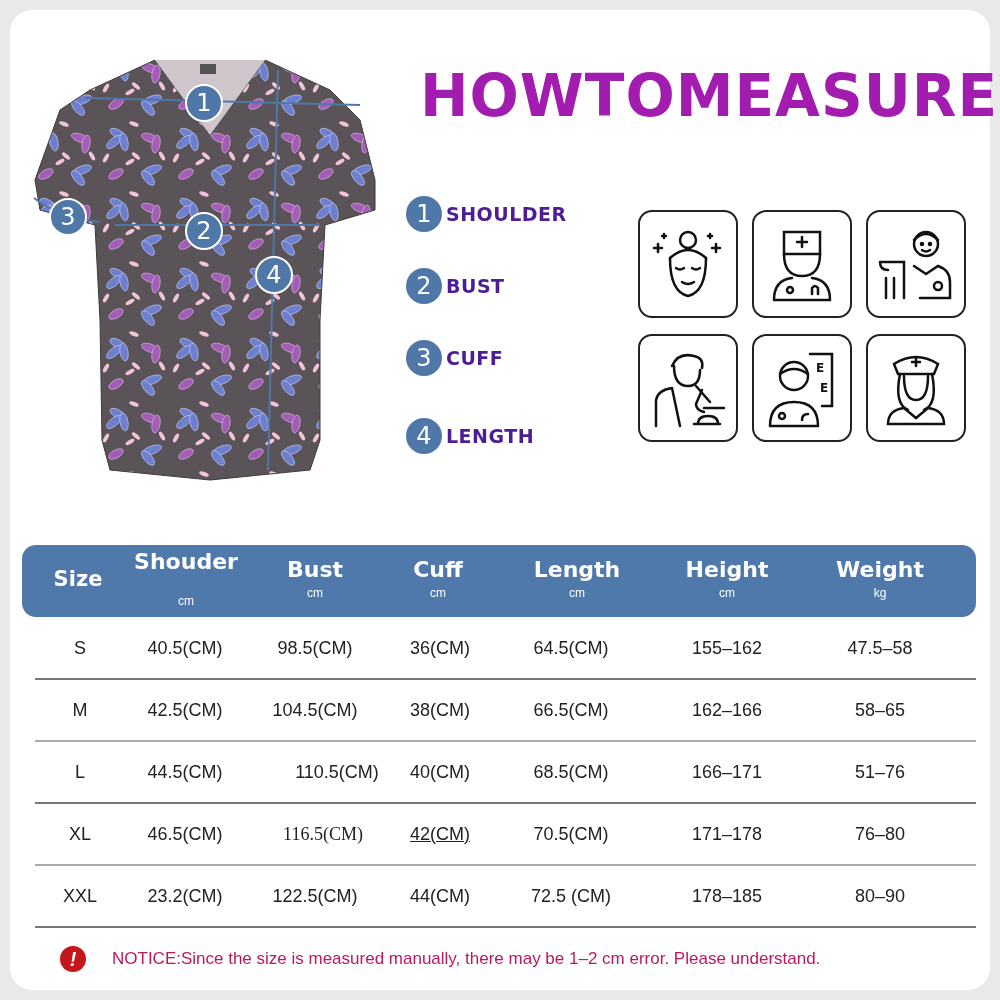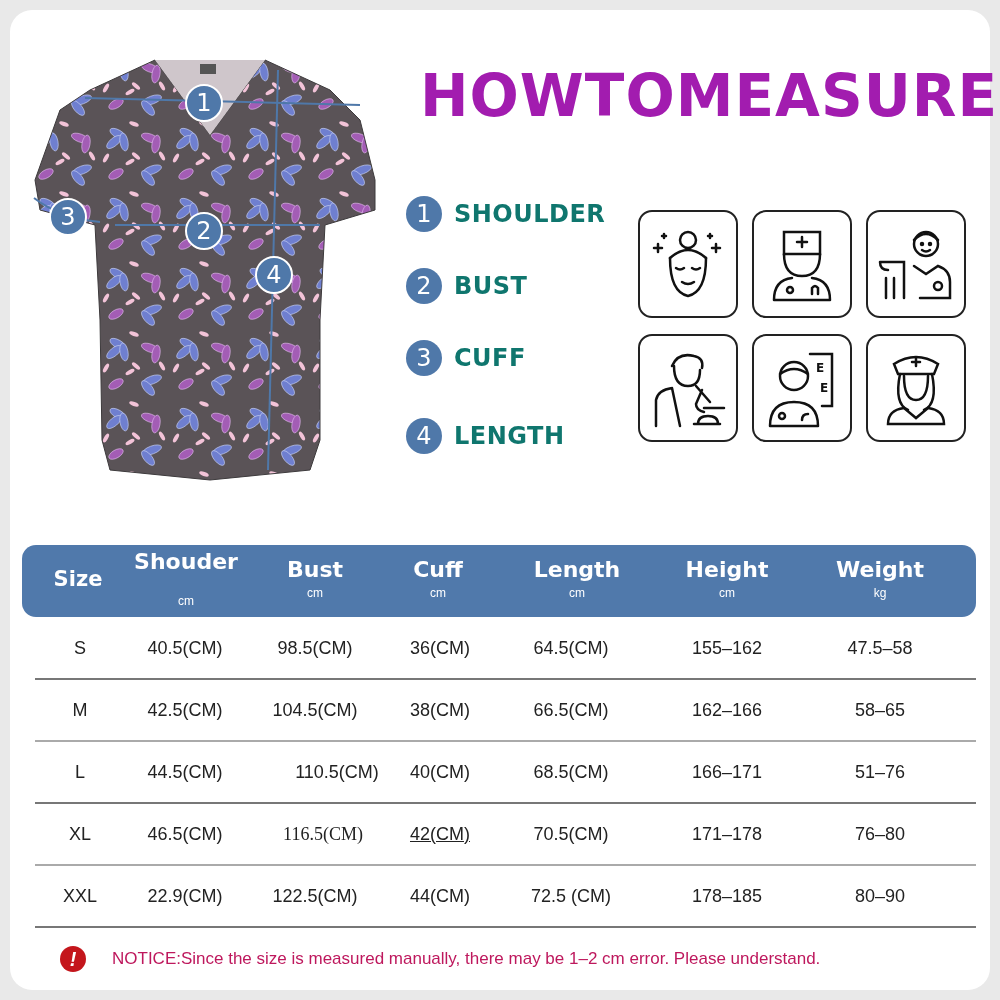--- a/index.html
+++ b/index.html
@@ -6,21 +6,21 @@
   body { width:1000px; height:1000px; background:#e9e9e9; font-family:"Liberation Sans", sans-serif; position:relative; overflow:hidden; }
   .card { position:absolute; left:10px; top:10px; width:980px; height:980px; background:#fff; border-radius:22px; }
   
   .shirt { position:absolute; left:30px; top:50px; width:360px; height:440px; }
   .badge { position:absolute; width:34px; height:34px; border-radius:50%; background:#4f78a9; color:#fff; font-family:"DejaVu Sans", sans-serif; font-size:24px; display:flex; align-items:center; justify-content:center; border:2px solid #fff; box-sizing:content-box; }
   
   .title { position:absolute; left:420px; top:62px; width:540px; text-align:center; font-family:"DejaVu Sans", sans-serif; font-weight:bold; font-size:58px; letter-spacing:1px; color:#a21caf; }
   .legend { position:absolute; left:406px; top:196px; }
   .legend-row { position:absolute; left:0; display:flex; align-items:center; white-space:nowrap; }
   .legend-num { width:36px; height:36px; border-radius:50%; background:#4f78a9; color:#fff; font-family:"DejaVu Sans", sans-serif; font-size:24px; display:flex; align-items:center; justify-content:center; }
-  .legend-label { margin-left:12px; font-family:"DejaVu Sans", sans-serif; font-weight:bold; font-size:24px; color:#0f766e; letter-spacing:0.5px; }
+  .legend-label { margin-left:4px; font-family:"DejaVu Sans", sans-serif; font-weight:bold; font-size:19px; color:#4c1d95; letter-spacing:0.5px; }
   .icons { position:absolute; left:638px; top:210px; display:grid; grid-template-columns:100px 100px 100px; grid-template-rows:108px 108px; column-gap:14px; row-gap:16px; }
   .icon-box { border:2px solid #222; border-radius:14px; box-sizing:border-box; display:flex; align-items:center; justify-content:center; background:#fff; }
   .icon-box svg { width:84px; height:84px; }
   
   .thead { position:absolute; left:22px; top:545px; width:954px; height:72px; background:#5079ab; border-radius:14px; color:#fff; }
   .th { position:absolute; top:0; height:67px; display:flex; flex-direction:column; align-items:center; justify-content:center; transform:translateX(-50%); }
   .th-main { font-family:"DejaVu Sans", sans-serif; font-weight:bold; font-size:22px; line-height:26px; }
   .th-unit { font-size:12px; margin-top:3px; }
   .th.size .th-main { font-size:21px; }
   .rows { position:absolute; left:35px; top:618px; width:941px; }
@@ -225,21 +225,21 @@
     <div class="cell" style="left:45px;">XL</div>
     <div class="cell" style="left:150px;">46.5(CM)</div>
     <div class="cell" style="left:288px;font-family:Liberation Serif, serif;">116.5(CM)</div>
     <div class="cell" style="left:405px;text-decoration:underline;">42(CM)</div>
     <div class="cell" style="left:536px;">70.5(CM)</div>
     <div class="cell" style="left:692px;">171–178</div>
     <div class="cell" style="left:845px;">76–80</div>
   </div>
   <div class="row">
     <div class="cell" style="left:45px;">XXL</div>
-    <div class="cell" style="left:150px;">22.9(CM)</div>
+    <div class="cell" style="left:150px;">23.2(CM)</div>
     <div class="cell" style="left:280px;">122.5(CM)</div>
     <div class="cell" style="left:405px;">44(CM)</div>
     <div class="cell" style="left:536px;">72.5 (CM)</div>
     <div class="cell" style="left:692px;">178–185</div>
     <div class="cell" style="left:845px;">80–90</div>
   </div>
 </div>
 
 <div class="notice">
   <div class="notice-icon">!</div>

